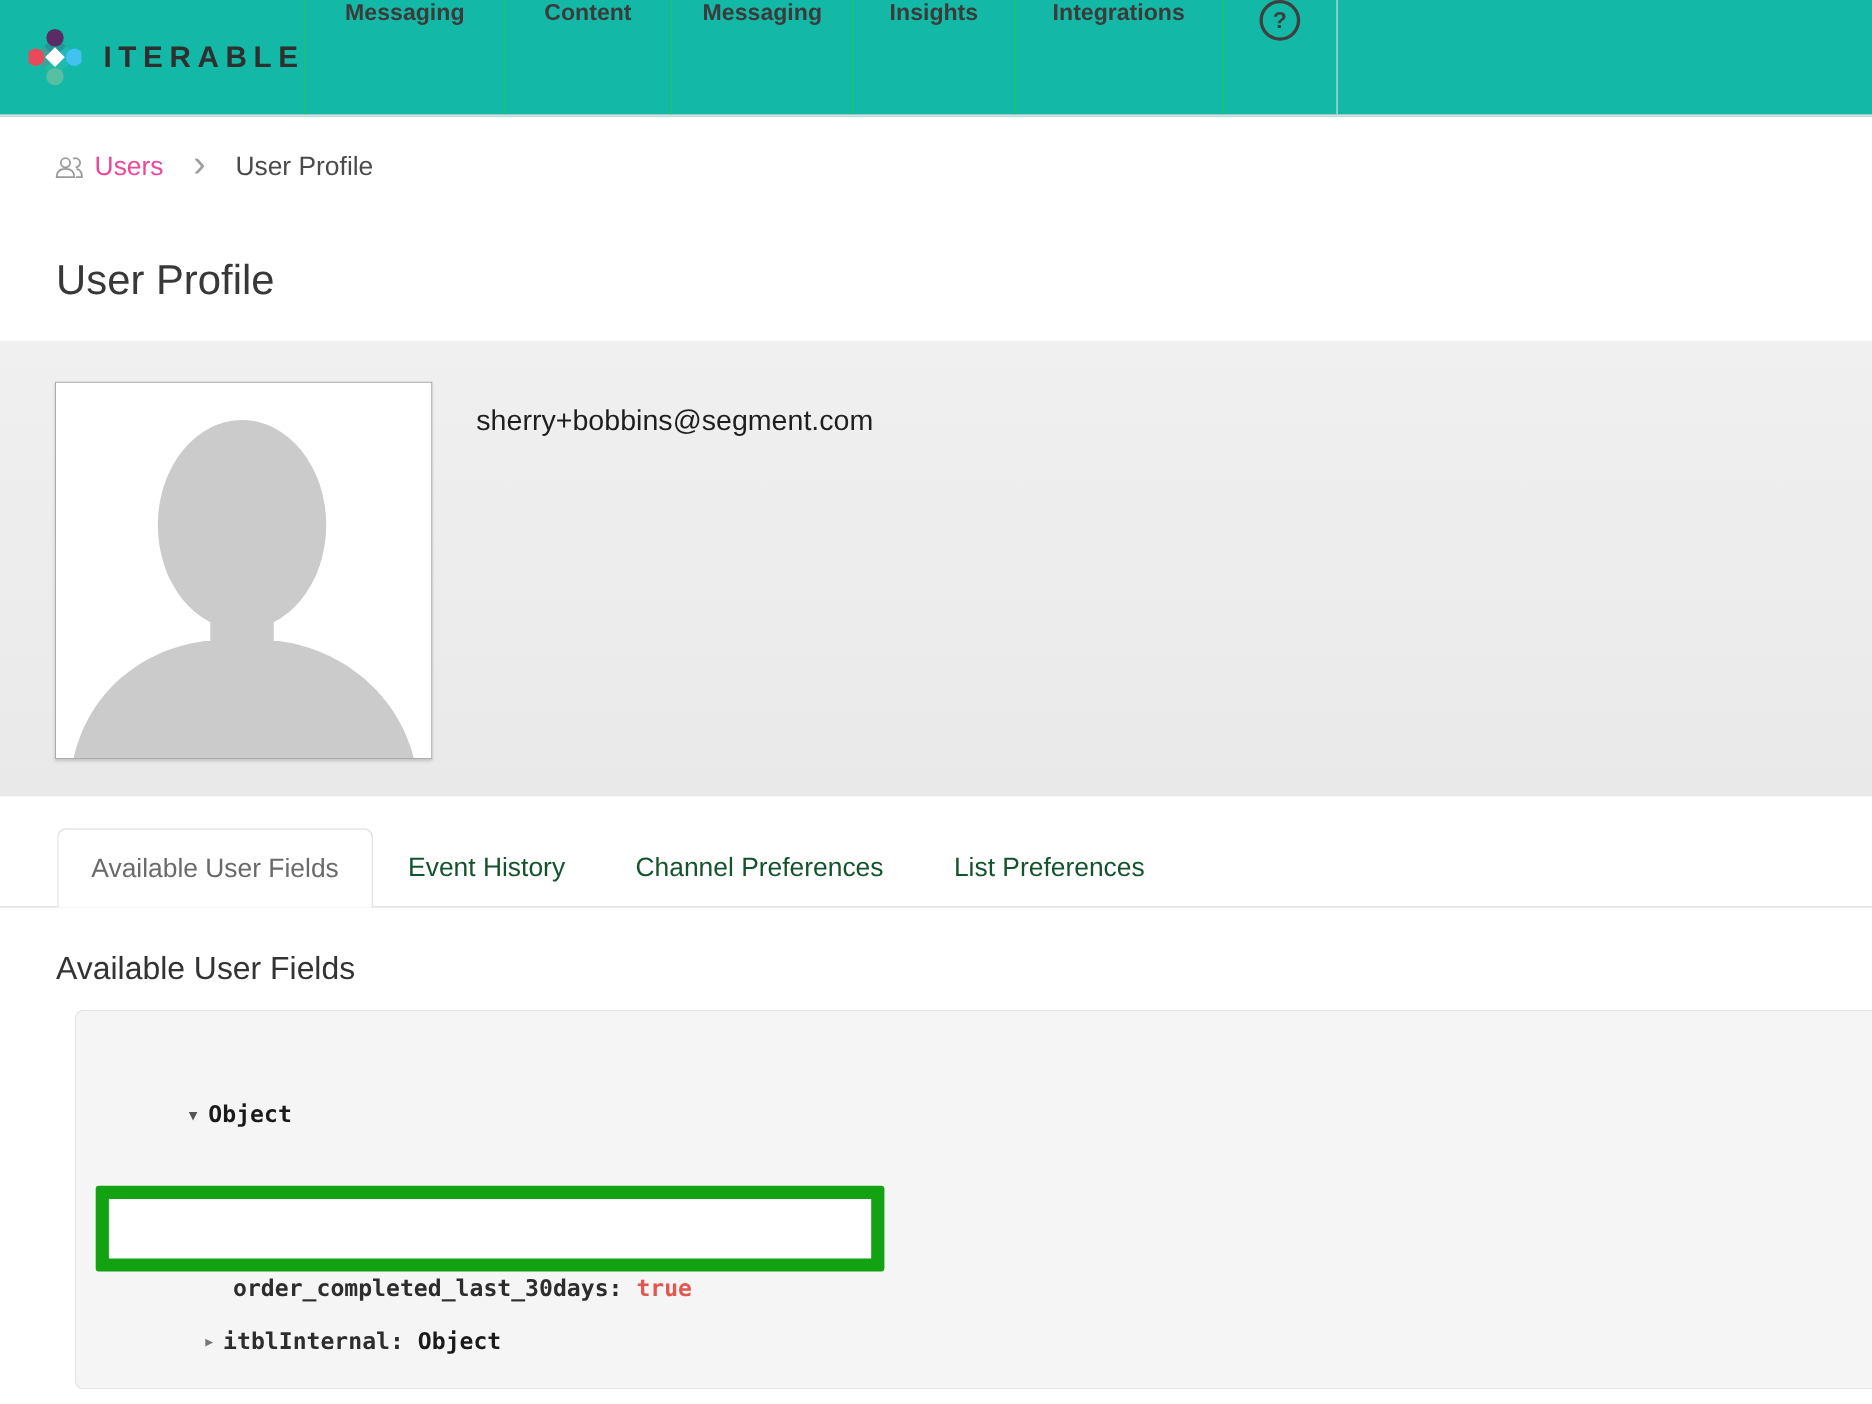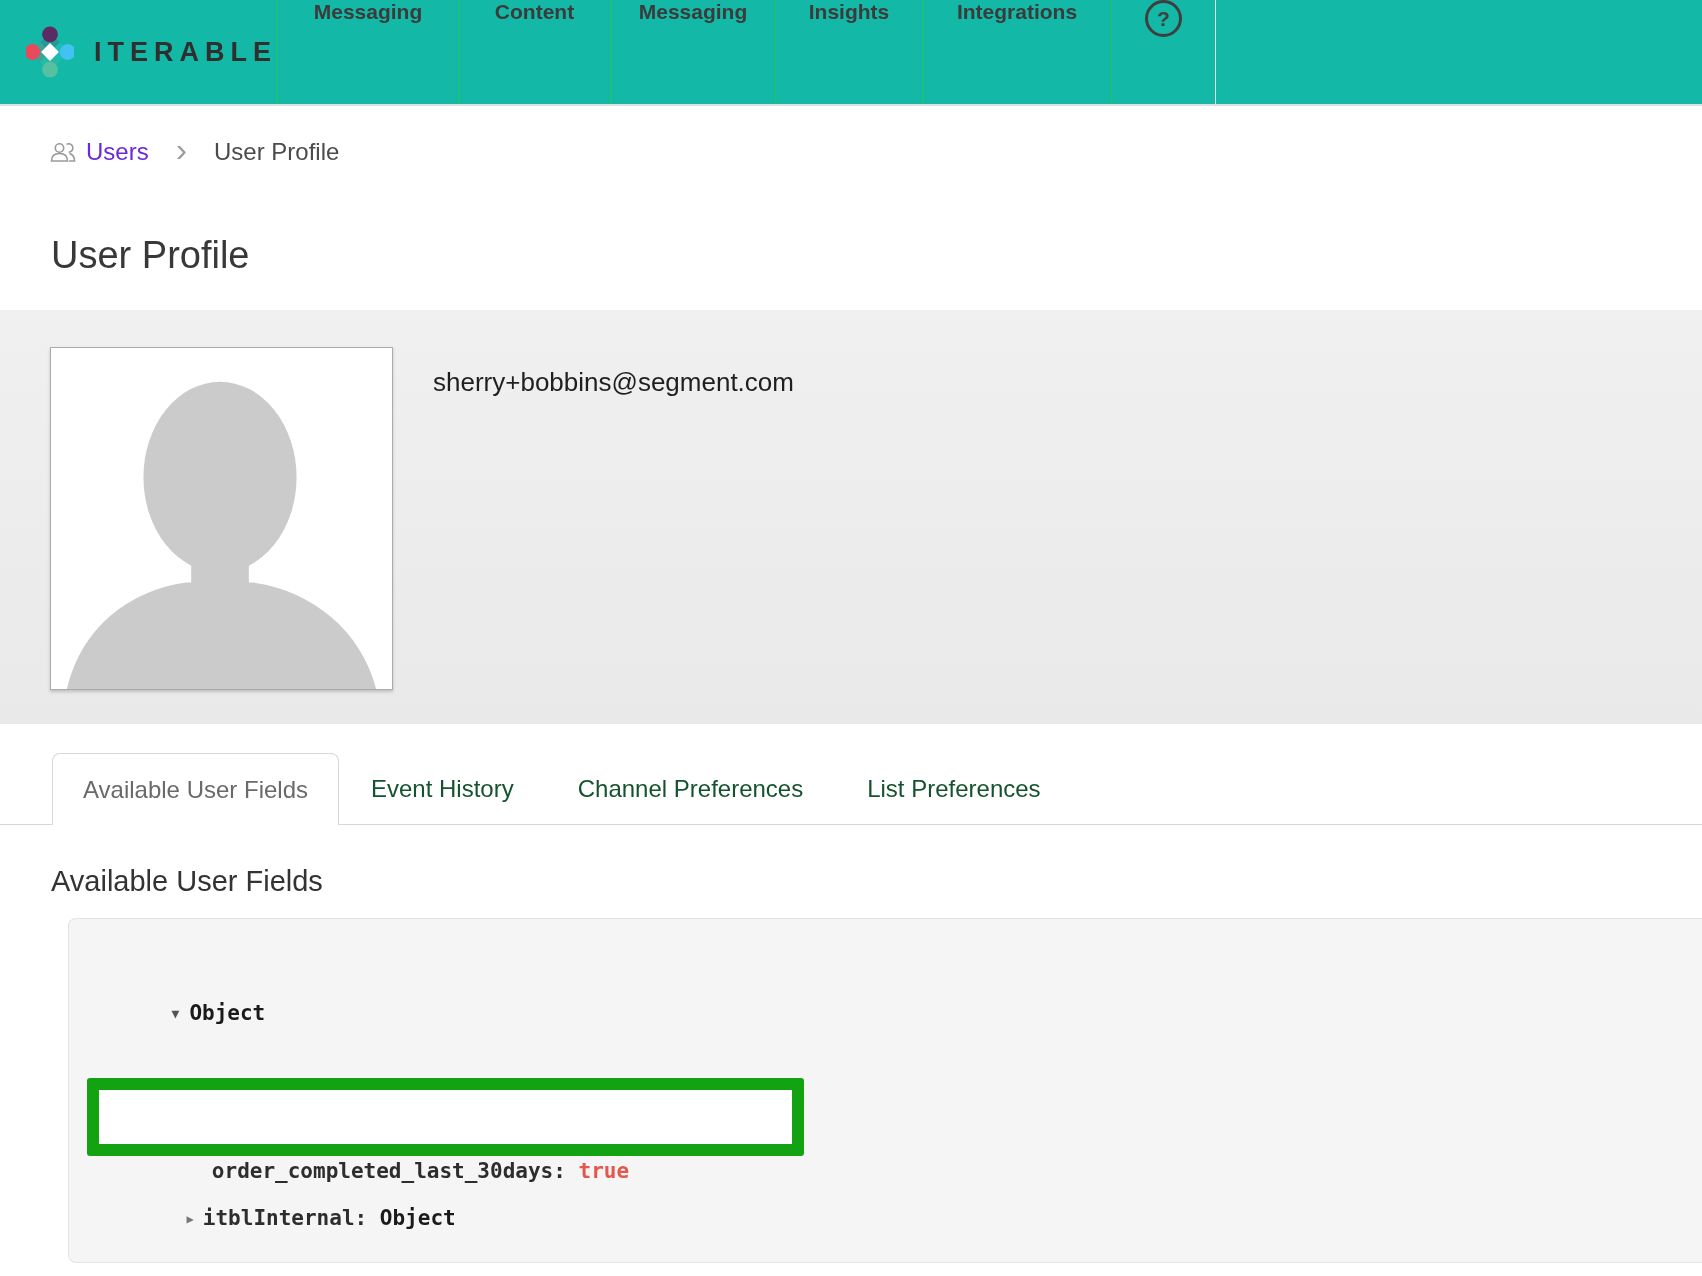--- a/index.html
+++ b/index.html
@@ -14,21 +14,21 @@
   .nav-cell { display:flex; align-items:flex-start; justify-content:center;
               border-left:1px solid #22c55e; font-size:21px; font-weight:700; color:#3b3b3b; cursor:pointer; }
   .nc-1{width:181px}.nc-2{width:152px}.nc-3{width:165px}.nc-4{width:147px}.nc-5{width:189px}
   .help-cell { width:105px; border-right:1px solid #e2e2e2; }
   .help-ring { width:37px; height:37px; border:3px solid #3f3f3f; border-radius:50%;
                display:flex; align-items:center; justify-content:center;
                font-size:21px; font-weight:700; color:#3f3f3f; }
 
   
   .breadcrumb { height:92px; display:flex; align-items:center; padding-left:50px; gap:13px; }
-  .crumb-root { display:flex; align-items:center; gap:10px; color:#6d28d9; font-size:24px; cursor:pointer; }
+  .crumb-root { display:flex; align-items:center; gap:10px; color:#ec4899; font-size:24px; cursor:pointer; }
   .crumb-sep { color:#9e9e9e; font-size:34px; line-height:1; padding:0 14px 6px 14px; }
   .crumb-current { color:#4b4b4b; font-size:24px; }
 
   
   .title-block { height:112px; padding:36px 0 0 51px; }
   .page-title { font-size:38px; color:#383838; font-weight:400; }
 
   
   .hero { height:414px; background:linear-gradient(#f0f0f0,#e9e9e9);
           display:flex; align-items:flex-start; padding:37px 0 0 50px; gap:40px; }

